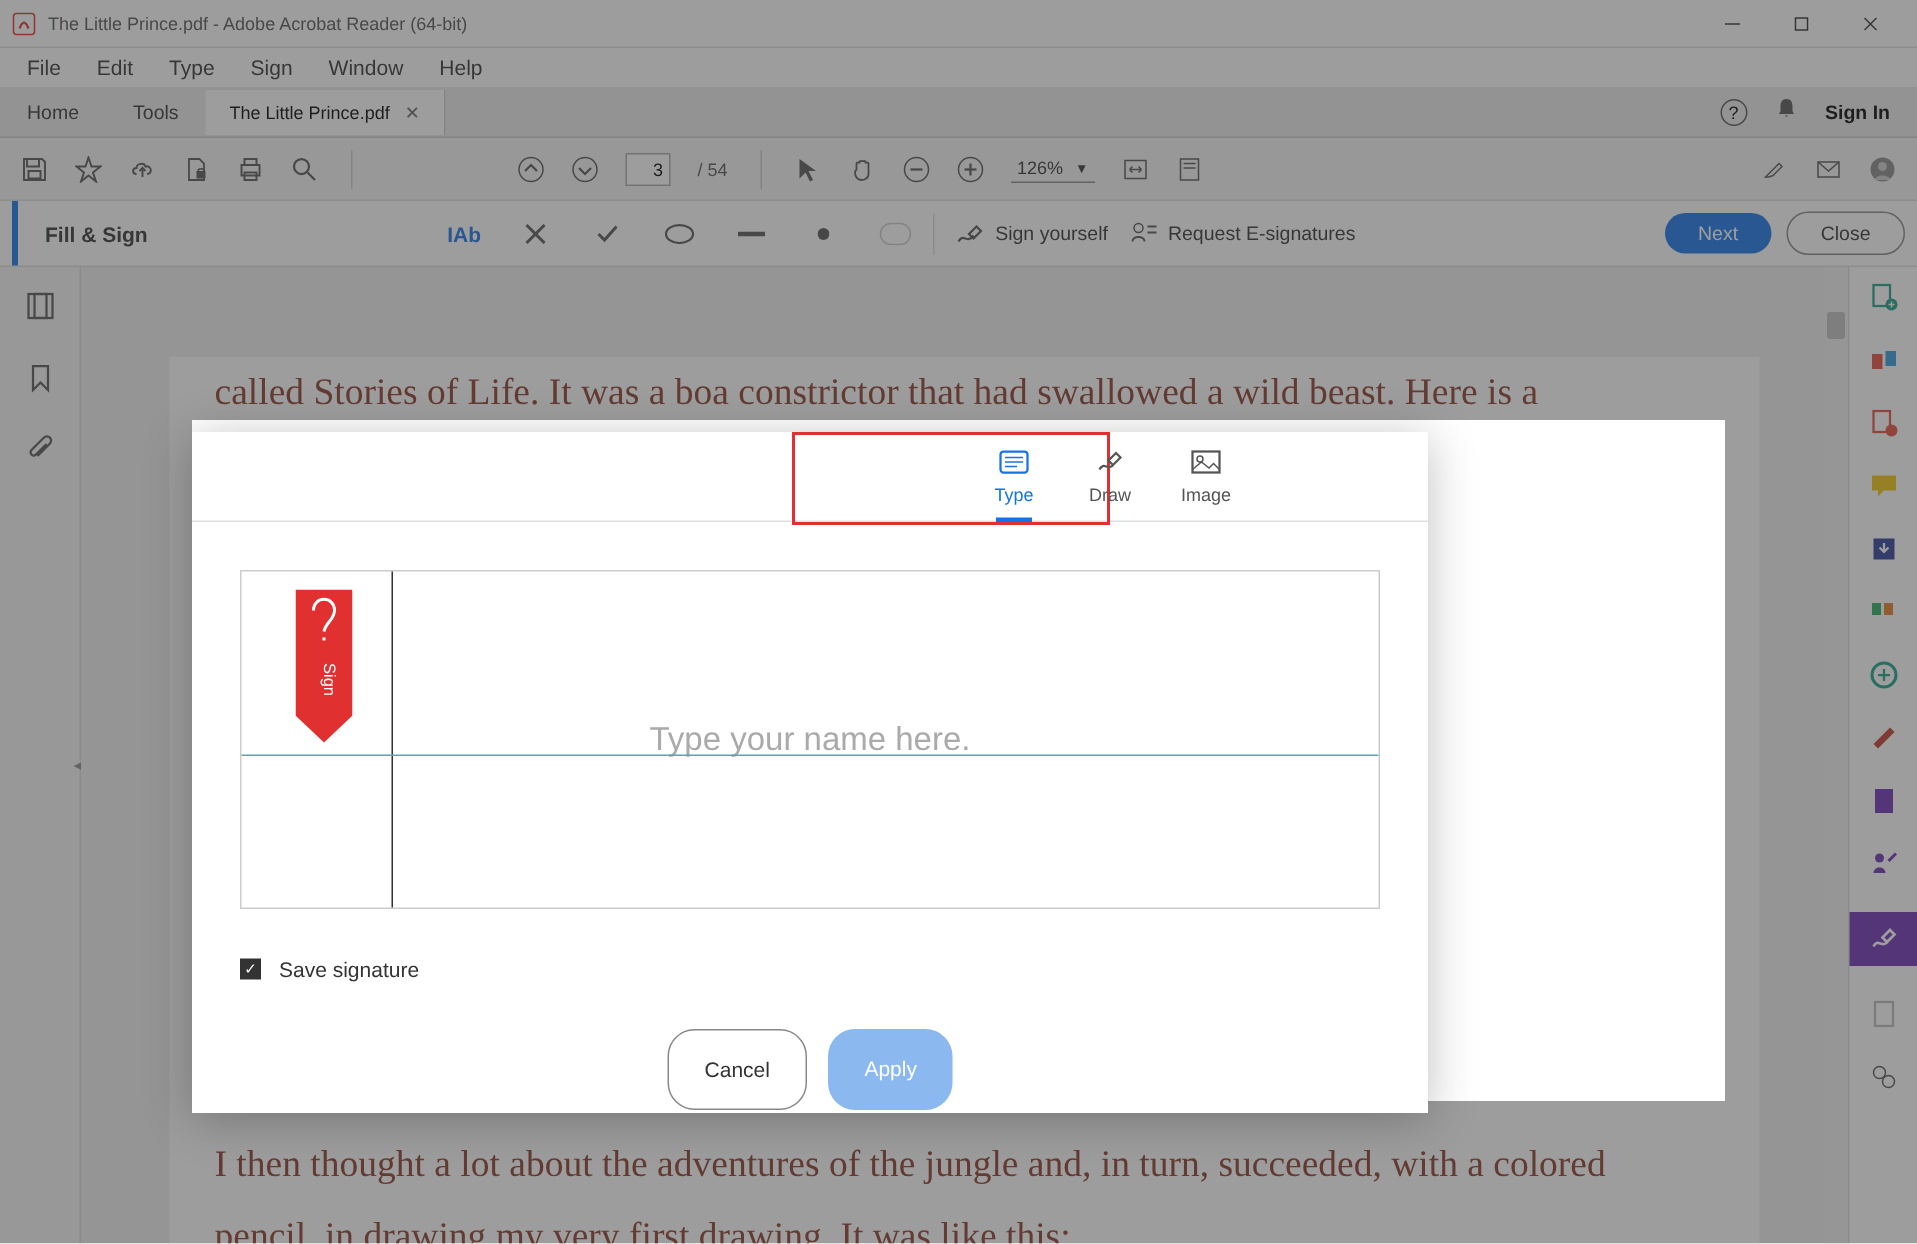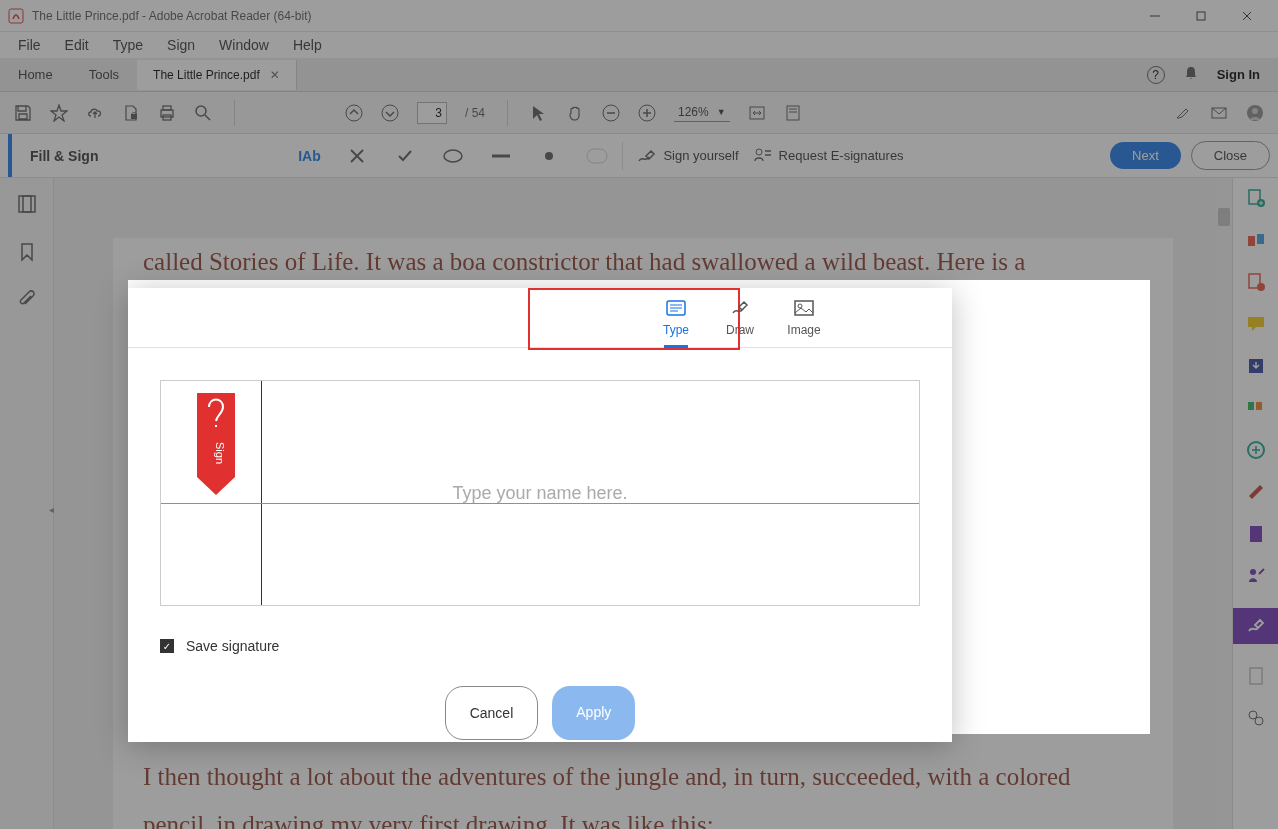--- a/index.html
+++ b/index.html
@@ -70,21 +70,21 @@
 .modal-tab { width: 64px; display: flex; flex-direction: column; align-items: center; justify-content: center; gap: 6px; font-size: 12px; color: #555; position: relative; }
 .modal-tab.active { color: #1473e6; }
 .modal-tab.active::after { content: ""; position: absolute; bottom: -1px; left: 20px; right: 20px; height: 3px; background: #1473e6; }
 .modal-tab svg { width: 20px; height: 18px; }
 
 .sig-area-wrap { padding: 32px; }
 .sig-area { border: 1px solid #ccc; height: 226px; position: relative; display: flex; align-items: center; }
 .sig-badge { position: absolute; left: 36px; top: 12px; }
 .sig-divider { position: absolute; left: 100px; top: 0; bottom: 0; width: 1px; background: #333; }
 .sig-input-line { position: absolute; left: 0; right: 0; top: 122px; height: 1px; background: #4aa8c9; }
-.sig-placeholder { width: 100%; text-align: center; font-size: 18px; color: #aaa; font-family: Arial, sans-serif; }
+.sig-placeholder { width: 100%; text-align: center; font-size: 22px; color: #aaa; font-family: Arial, sans-serif; }
 
 .save-row { padding: 0 32px; display: flex; align-items: center; gap: 12px; font-size: 14px; color: #333; }
 .save-row .chk { width: 14px; height: 14px; background: #333; color: #fff; display: flex; align-items: center; justify-content: center; font-size: 10px; }
 
 .modal-btns { display: flex; justify-content: center; gap: 14px; margin-top: 32px; }
 .modal-btns .btn { border-radius: 18px; padding: 18px 24px; font-size: 14px; }
 .modal-btns .btn.cancel { border: 1.5px solid #888; color: #333; background: #fff; }
 .modal-btns .btn.apply { background: #8ab8ef; color: #fff; }
 
 .scrollbar-track { position: absolute; right: 0; top: 0; bottom: 0; width: 16px; background: #f0f0f0; }

